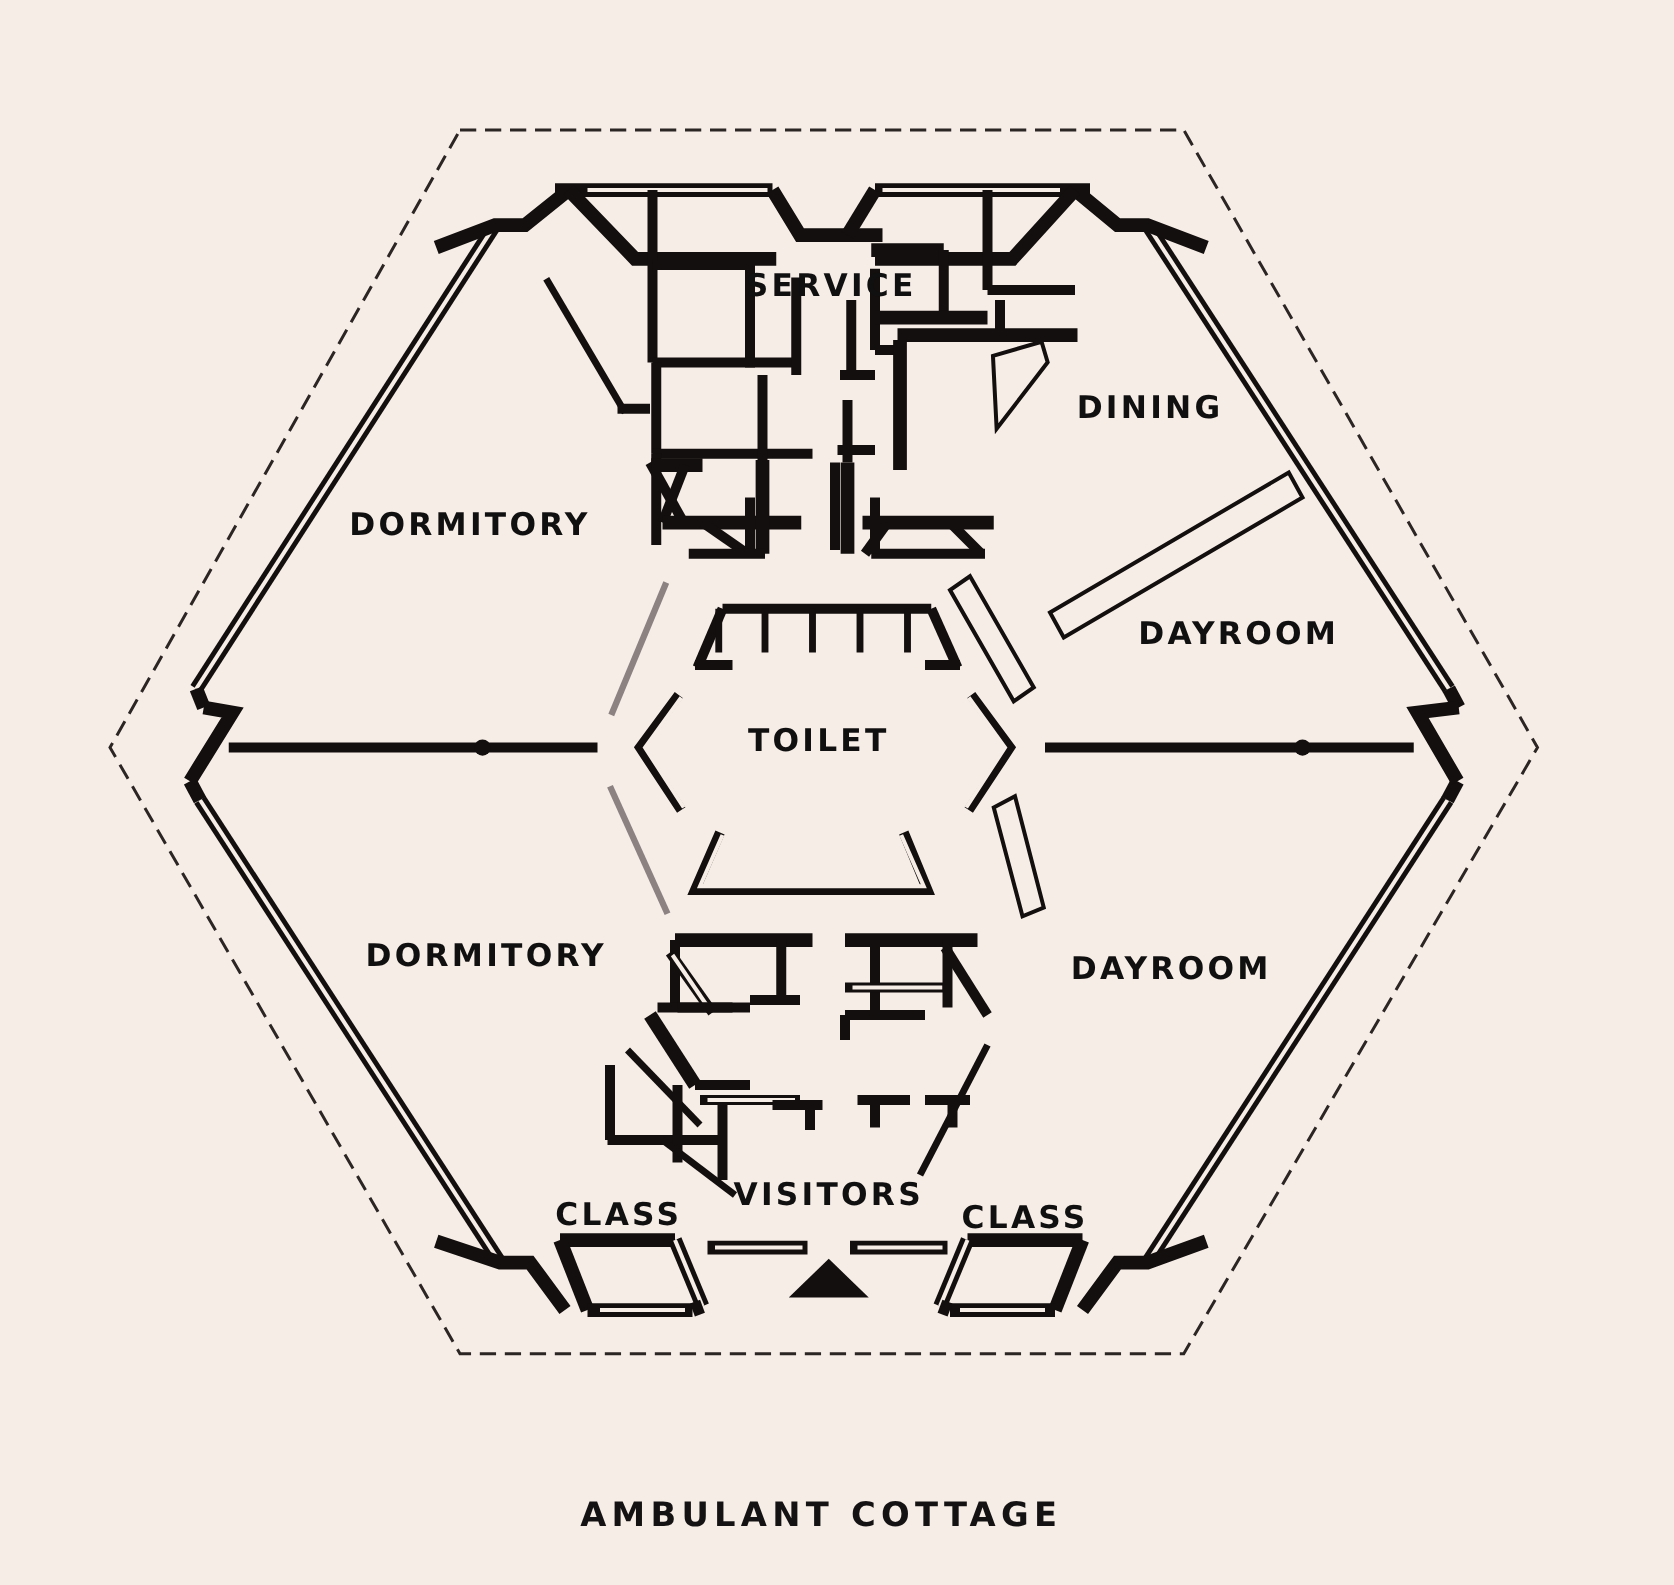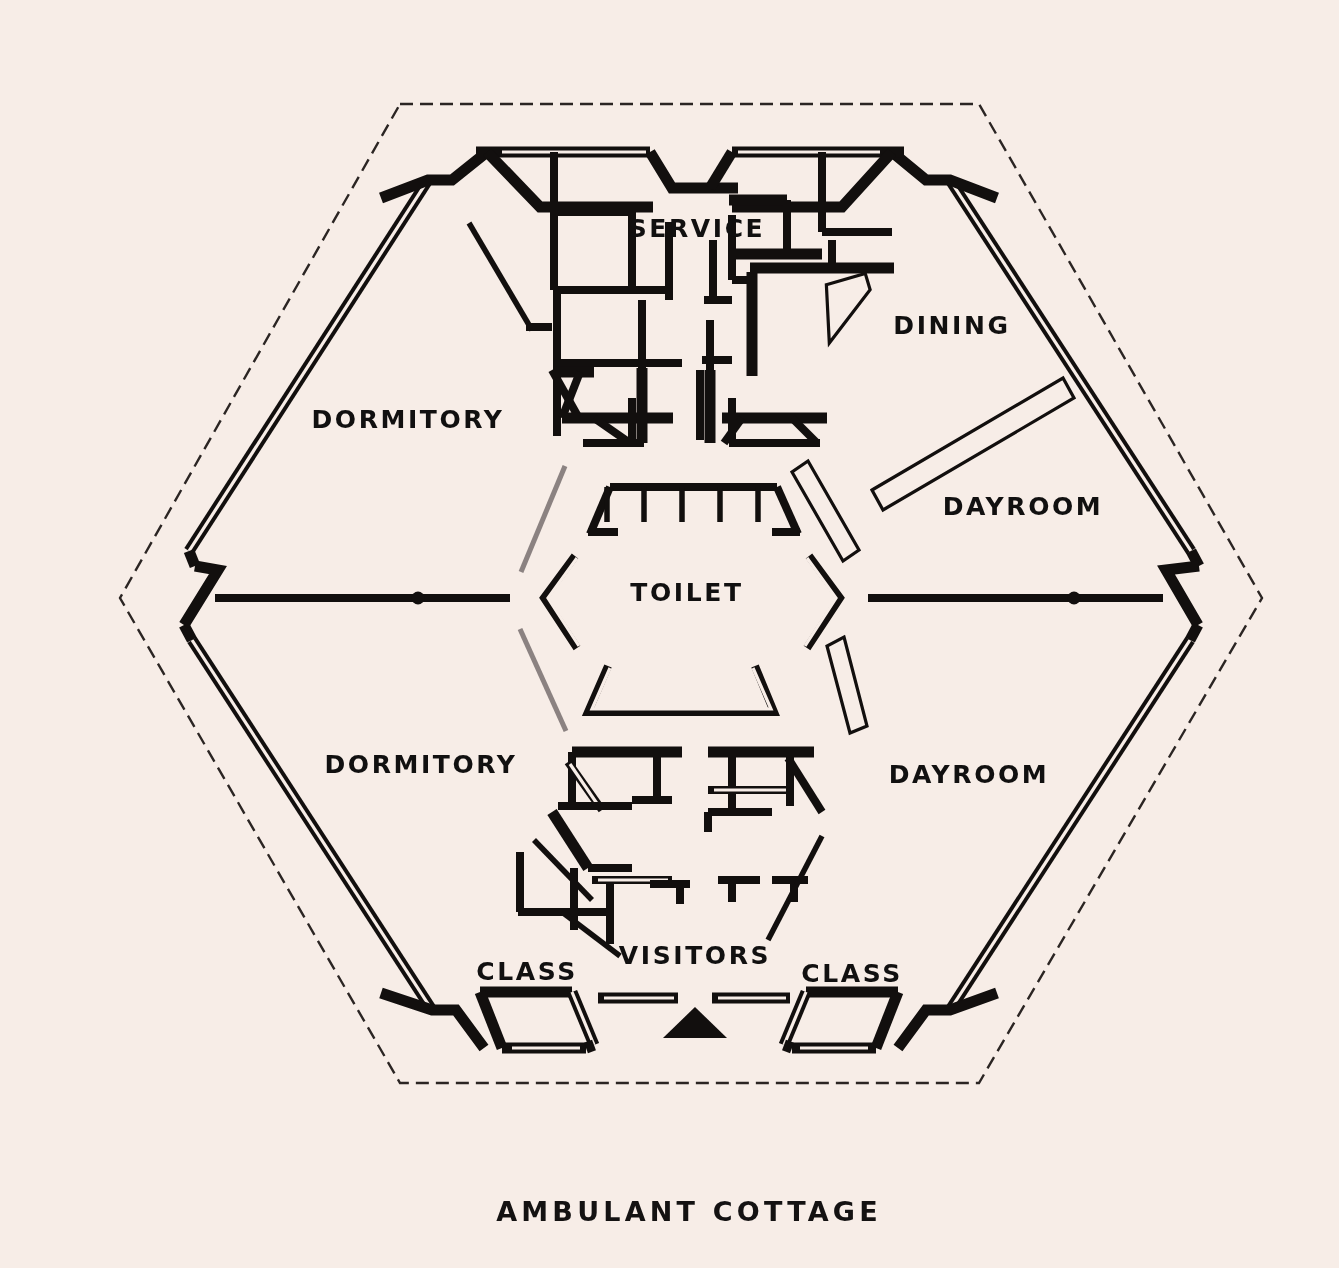--- a/index.html
+++ b/index.html
@@ -3,21 +3,21 @@
 <meta charset="utf-8">
 <style>
   html,body{margin:0;padding:0;}
   body{
     width:1339px;height:1268px;
     background:#f7ede7;
     font-family:"DejaVu Sans","Liberation Sans",sans-serif;
     overflow:hidden;
     position:relative;
   }
-  #plan-root{position:absolute;inset:0;padding-left:32px;}
+  #plan-root{position:absolute;inset:0;}
   svg{display:block;width:1339px;height:1268px;}
 
   .room-label{
     font-family:"DejaVu Sans","Liberation Sans",sans-serif;
     font-weight:bold;
     font-size:25px;
     letter-spacing:2.6px;
     fill:#111010;
   }
   .caption-label{

